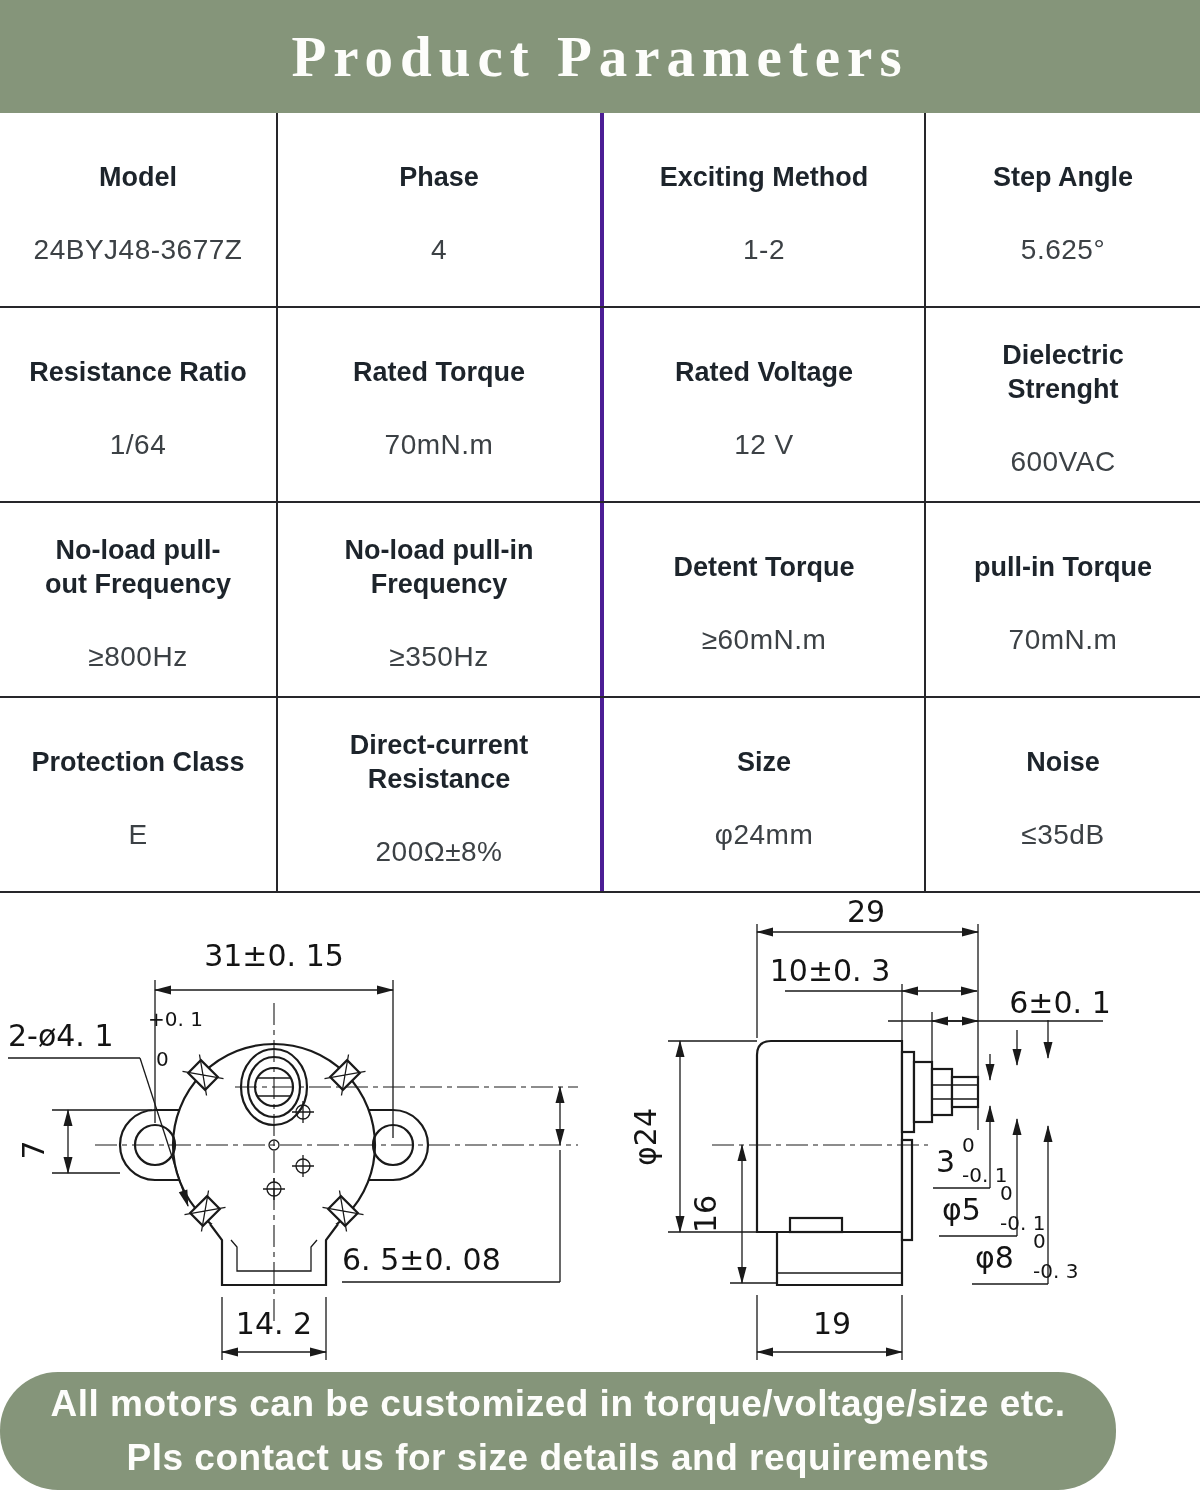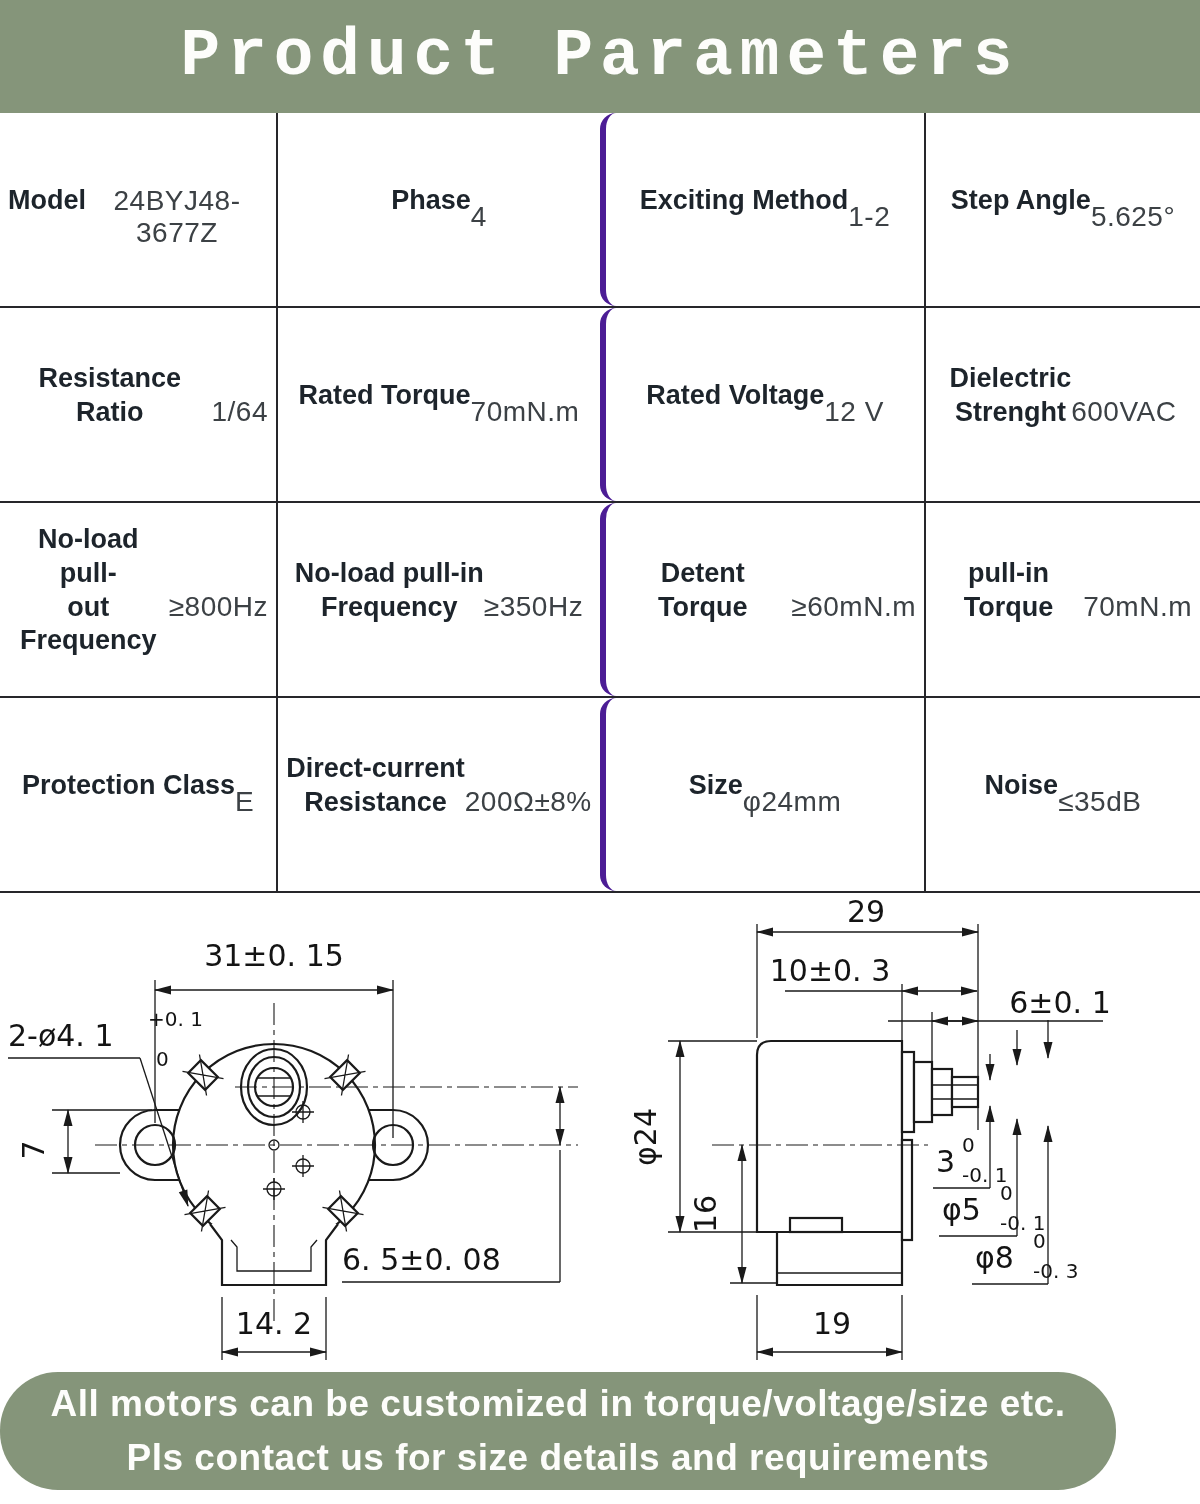--- a/index.html
+++ b/index.html
@@ -1,24 +1,24 @@
 <!DOCTYPE html>
 <html><head>
 <meta charset="utf-8">
 <style>
   html,body{margin:0;padding:0;background:#ffffff;}
   body{width:1200px;height:1504px;font-family:"Liberation Sans",sans-serif;position:relative;overflow:hidden;}
   .header{height:113px;background:#85957a;display:flex;align-items:center;justify-content:center;}
-  .header h1{margin:0;color:#fdfdfb;font-size:66px;font-weight:700;letter-spacing:7px;font-family:Liberation Mono, monospace;}
+  .header h1{margin:0;color:#fdfdfb;font-size:57px;font-weight:700;letter-spacing:7px;font-family:Liberation Serif, serif;}
   .param-table{height:780px;display:flex;flex-direction:column;}
   .trow{flex:1;display:flex;border-bottom:2px solid #26262a;}
-  .tcell{display:flex;align-items:center;justify-content:center;padding:10px 8px;box-sizing:border-box;}
+  .tcell{display:flex;flex-direction:column;align-items:center;justify-content:center;padding:10px 8px;box-sizing:border-box;}
   .tcell.c0{width:23%;}
   .tcell.c1{width:27%;border-left:2px solid #26262a;}
-  .tcell.c2{width:27%;border-left:6px solid #4c1d95;border-radius:16px;}
+  .tcell.c2{width:27%;border-left:4px solid #4c1d95;}
   .tcell.c3{width:23%;border-left:2px solid #26262a;}
   .plabel{font-size:27px;font-weight:700;color:#1d242b;text-align:center;white-space:pre-line;line-height:1.25;margin-bottom:26px;margin-top:8px;}
   .pvalue{font-size:28px;font-weight:400;color:#3c4145;text-align:center;letter-spacing:0.5px;margin-top:14px;}
   .drawings{height:479px;background:#ffffff;}
   svg text{font-family:"DejaVu Sans",sans-serif;fill:#141414;}
   .o{fill:#ffffff;stroke:#1a1a1a;stroke-width:2.2;}
   .ol{fill:none;stroke:#1a1a1a;stroke-width:2.2;}
   .thin{fill:none;stroke:#1a1a1a;stroke-width:1.3;}
   .dim{fill:none;stroke:#1a1a1a;stroke-width:1.3;}
   .cl{fill:none;stroke:#1a1a1a;stroke-width:1.1;stroke-dasharray:22 5 5 5;}

